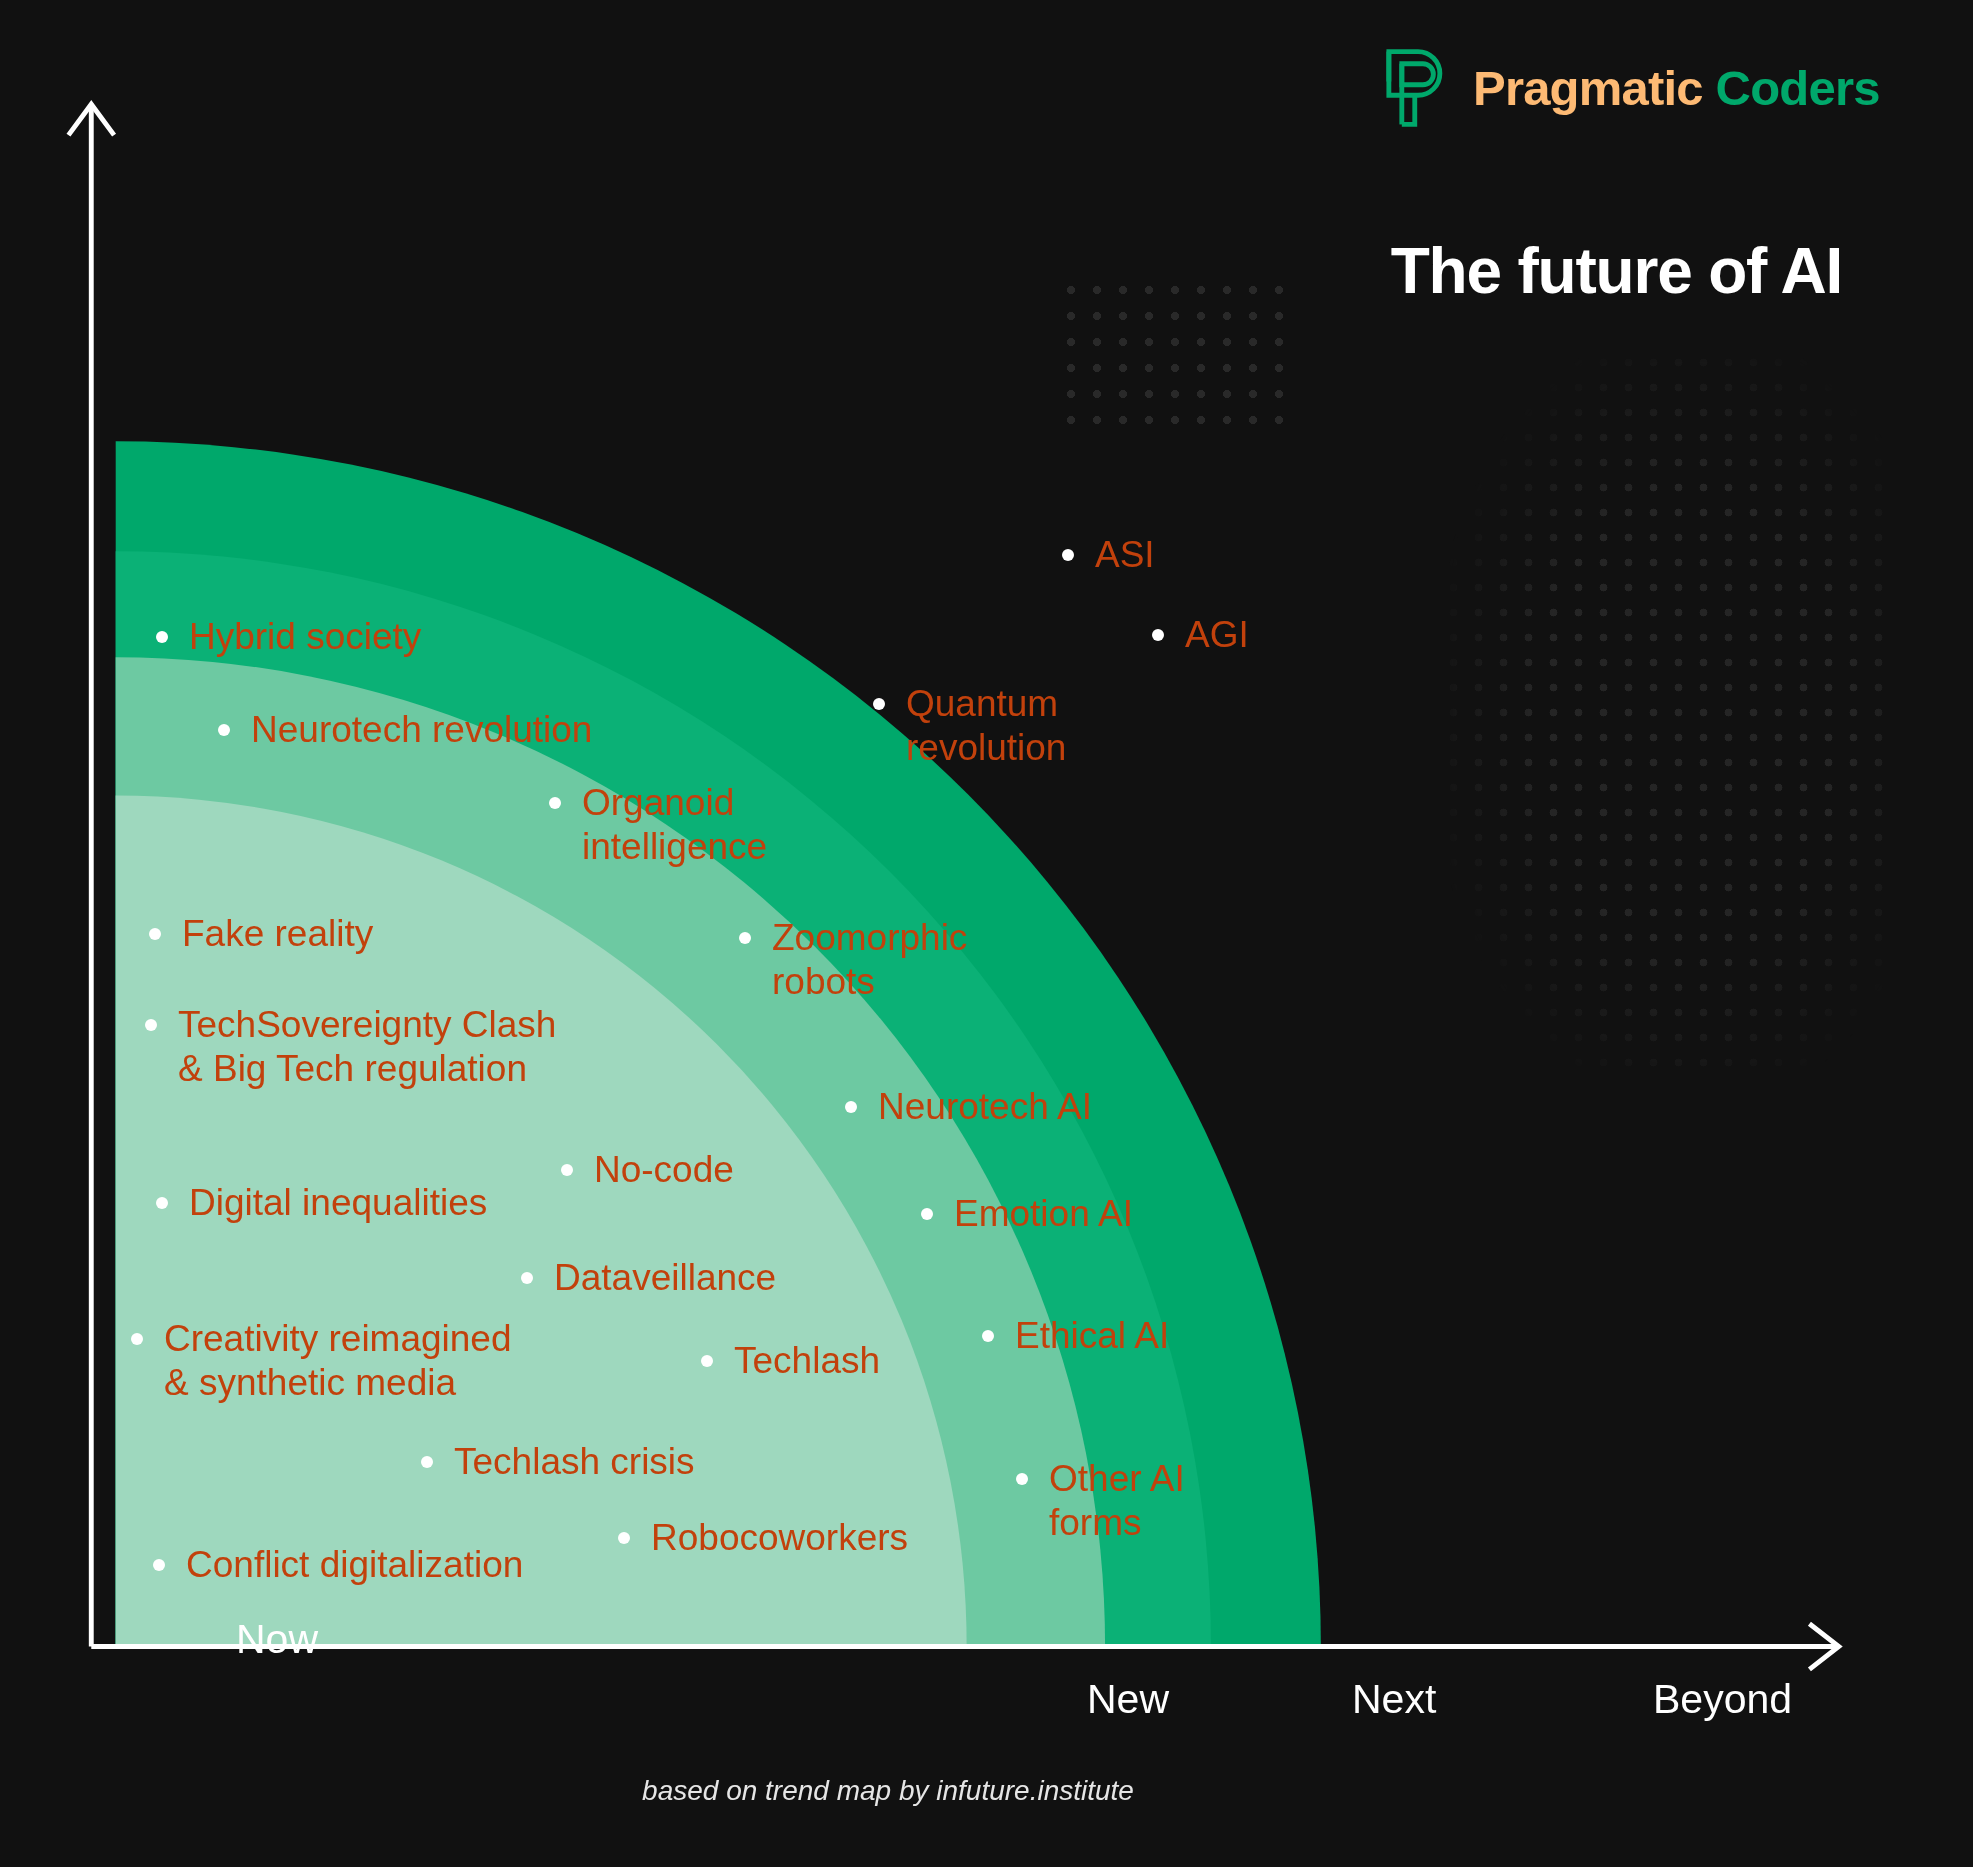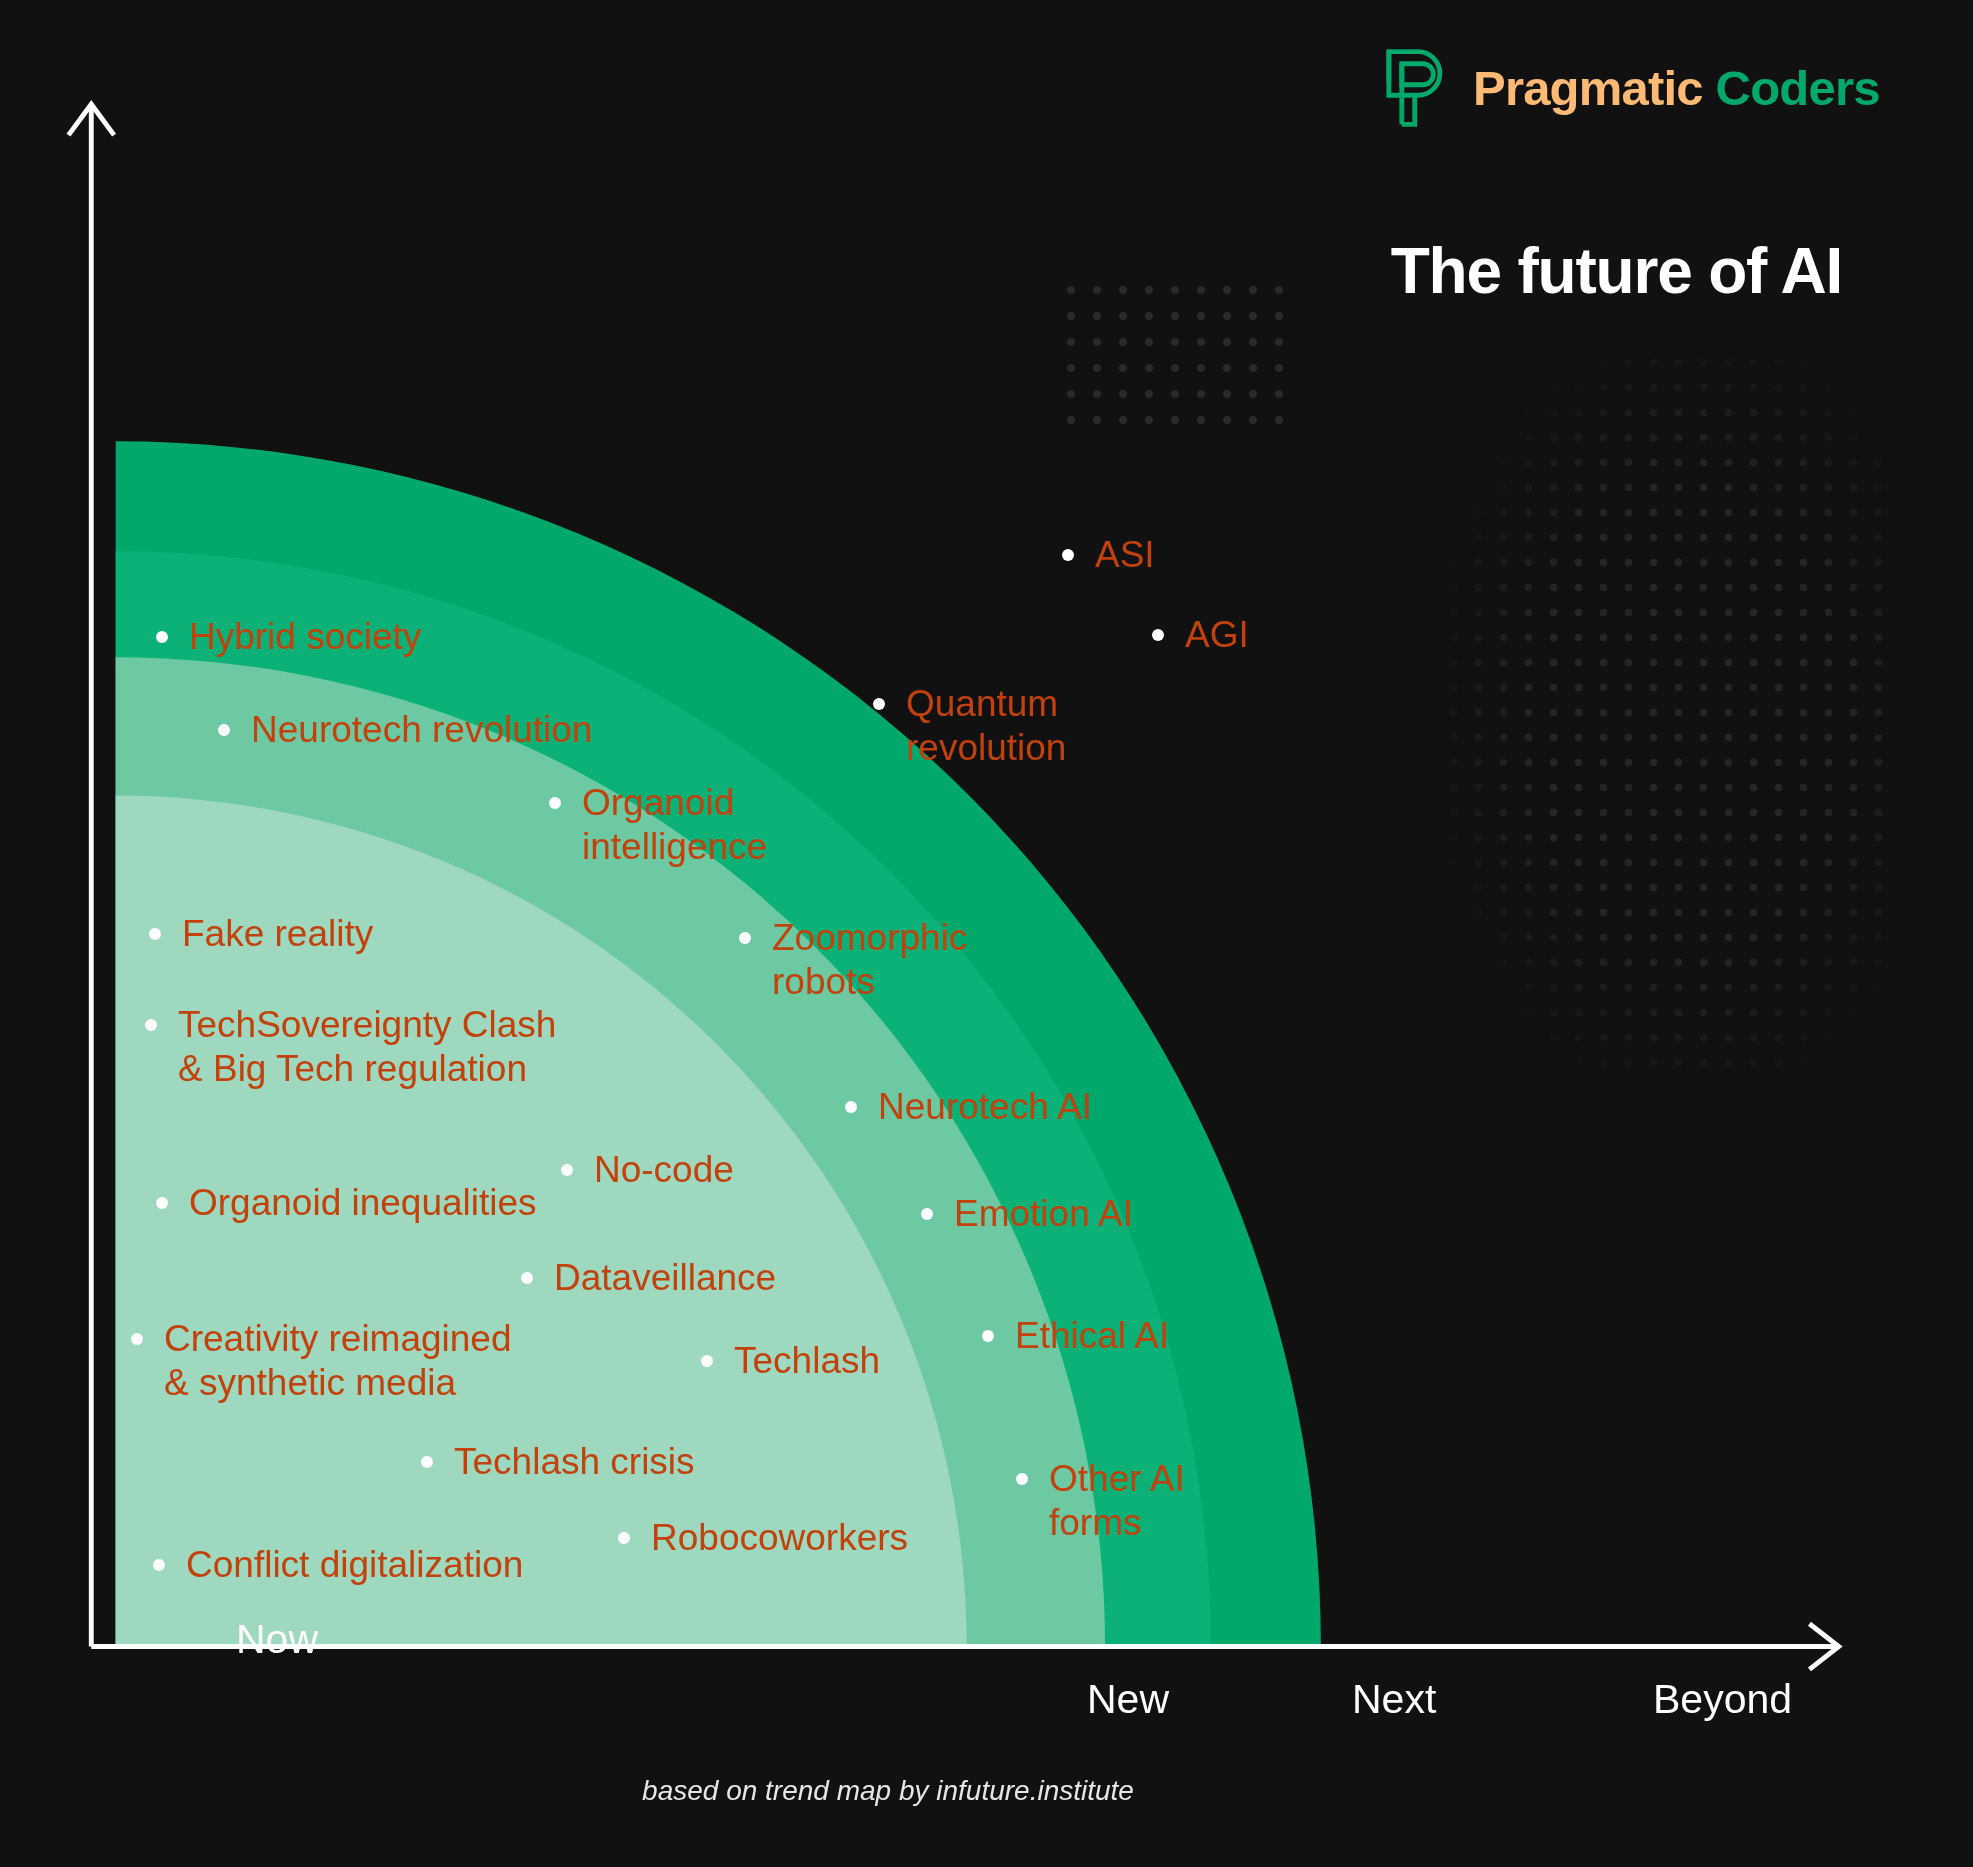--- a/index.html
+++ b/index.html
@@ -128,21 +128,21 @@
         <div class="item" style="left: 772px; top: 916px;"><span class="dot"></span><span class="txt">Zoomorphic
 robots</span></div>
         <div class="item" style="left: 878px; top: 1085px;"><span class="dot"></span><span class="txt">Neurotech AI</span></div>
         <div class="item" style="left: 954px; top: 1192px;"><span class="dot"></span><span class="txt">Emotion AI</span></div>
         <div class="item" style="left: 1015px; top: 1314px;"><span class="dot"></span><span class="txt">Ethical AI</span></div>
         <div class="item" style="left: 1049px; top: 1457px;"><span class="dot"></span><span class="txt">Other AI
 forms</span></div>
         <div class="item" style="left: 182px; top: 912px;"><span class="dot"></span><span class="txt">Fake reality</span></div>
         <div class="item" style="left: 178px; top: 1003px;"><span class="dot"></span><span class="txt">TechSovereignty Clash
 &amp; Big Tech regulation</span></div>
-        <div class="item" style="left: 189px; top: 1181px;"><span class="dot"></span><span class="txt">Organoid inequalities</span></div>
+        <div class="item" style="left: 189px; top: 1181px;"><span class="dot"></span><span class="txt">Digital inequalities</span></div>
         <div class="item" style="left: 594px; top: 1148px;"><span class="dot"></span><span class="txt">No-code</span></div>
         <div class="item" style="left: 554px; top: 1256px;"><span class="dot"></span><span class="txt">Dataveillance</span></div>
         <div class="item" style="left: 164px; top: 1317px;"><span class="dot"></span><span class="txt">Creativity reimagined
 &amp; synthetic media</span></div>
         <div class="item" style="left: 734px; top: 1339px;"><span class="dot"></span><span class="txt">Techlash</span></div>
         <div class="item" style="left: 454px; top: 1440px;"><span class="dot"></span><span class="txt">Techlash crisis</span></div>
         <div class="item" style="left: 651px; top: 1516px;"><span class="dot"></span><span class="txt">Robocoworkers</span></div>
         <div class="item" style="left: 186px; top: 1543px;"><span class="dot"></span><span class="txt">Conflict digitalization</span></div>
       </div>
   </div>

